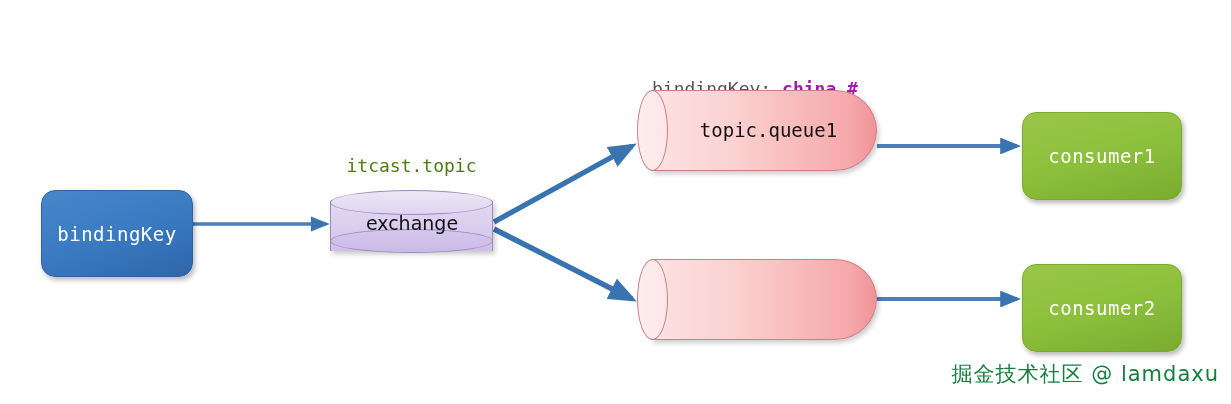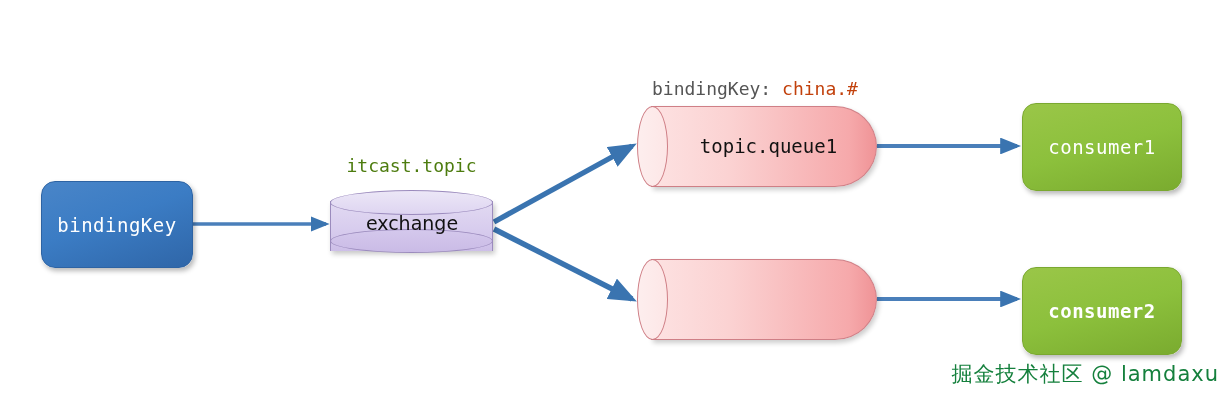--- a/index.html
+++ b/index.html
@@ -31,38 +31,39 @@
     position: absolute;
     border-radius: 14px;
     display: flex;
     align-items: center;
     justify-content: center;
     color: #ffffff;
     font-family: "DejaVu Sans Mono", monospace;
     font-size: 19px;
     letter-spacing: 0.5px;
     box-shadow: 2px 3px 5px rgba(0,0,0,0.28);
+    margin-top: 9px;
   }
   .publisher-box {
     left: 41px;
     top: 181px;
     width: 150px;
     height: 85px;
     background: linear-gradient(160deg, #4985c8 0%, #3b7cc4 45%, #2f66a8 100%);
     border: 1px solid #2d63a3;
   }
   .consumer-box {
     left: 1022px;
     width: 158px;
     height: 86px;
     background: linear-gradient(165deg, #9ac648 0%, #8cc03c 50%, #7aab2f 100%);
     border: 1px solid #7aa830;
   }
   #consumer1-box { top: 103px; }
-  #consumer2-box { top: 267px; font-weight: bold; }
+  #consumer2-box { top: 255px; }
 
   
   .exchange {
     position: absolute;
     left: 330px;
     top: 190px;
     width: 163px;
     height: 73px;
   }
   .exchange-body {
@@ -117,21 +118,21 @@
     color: #4d7c0f;
   }
 
   
   .queue {
     position: absolute;
     left: 637px;
     width: 239px;
     height: 79px;
   }
-  #queue1 { top: 106px; }
+  #queue1 { top: 90px; }
   #queue2 { top: 259px; }
   .queue-body {
     position: absolute;
     left: 14px;
     top: 0;
     width: 225px;
     height: 79px;
     border-top: 1px solid #cf7f86;
     border-bottom: 1px solid #cf7f86;
     border-right: 1px solid #cf7f86;
@@ -167,21 +168,21 @@
   .binding-key {
     position: absolute;
     left: 652px;
     font-family: "DejaVu Sans Mono", monospace;
     font-size: 18px;
     white-space: nowrap;
   }
   #binding-key-1 { top: 78px; }
   #binding-key-2 { top: 231px; }
   .bk-label { color: #555555; margin-top: 36px; }
-  .bk-value { color: #c2410c; font-weight: normal; }
+  .bk-value { color: #a21caf; font-weight: bold; }
 
   
   .watermark {
     position: absolute;
     right: 12px;
     bottom: 16px;
     font-family: "DejaVu Sans", sans-serif;
     font-size: 21px;
     color: #15803d;
     letter-spacing: 1px;

